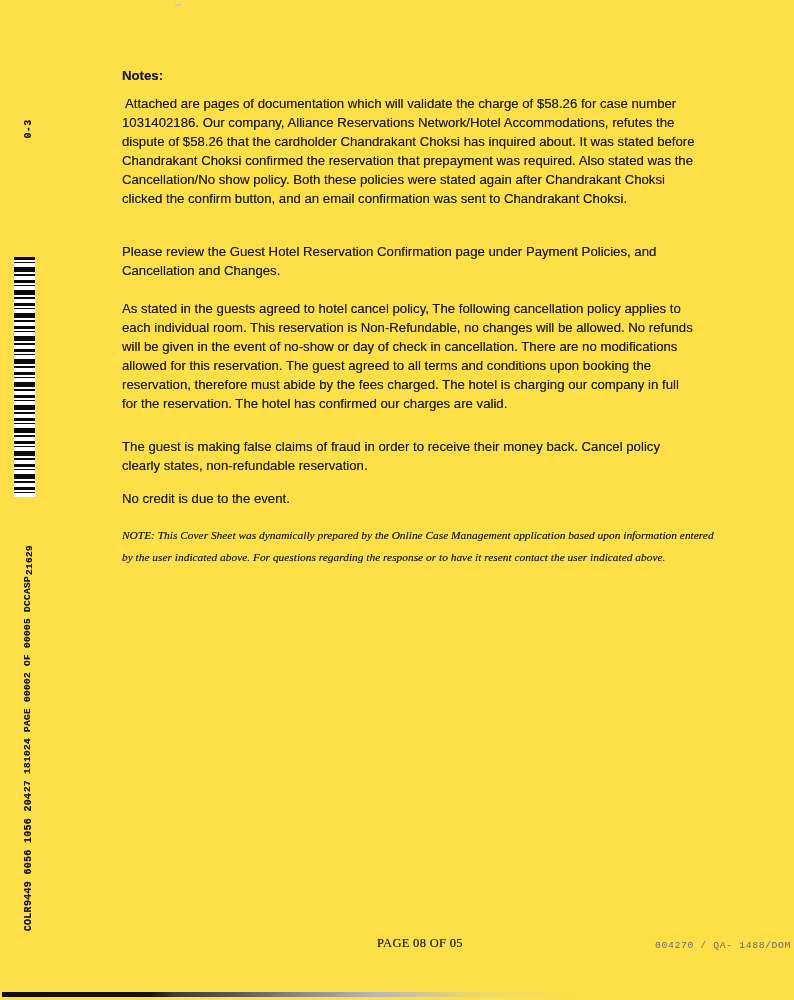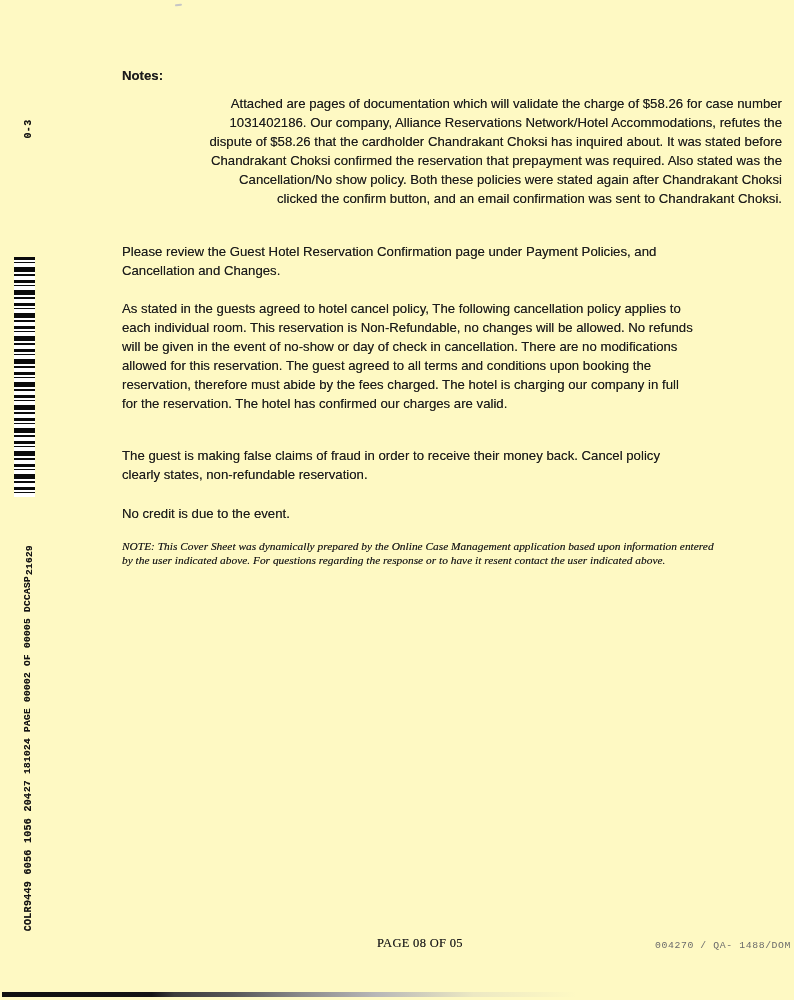--- a/index.html
+++ b/index.html
@@ -3,21 +3,21 @@
 <meta charset="utf-8">
 <style>
   html,body{margin:0;padding:0;}
   body{
     width:794px;height:1000px;
     background:#ffffff;
     position:relative;
     overflow:hidden;
     font-family:"Liberation Sans",sans-serif;
   }
-  .page{position:absolute;inset:0;background:#fef9c3;}
+  .page{position:absolute;inset:0;background:#fde047;}
 
   
   .vtext{
     position:absolute;
     white-space:nowrap;
     transform:translate(-50%,-50%) rotate(-90deg);
     font-family:"Liberation Mono","DejaVu Sans Mono",monospace;
     font-weight:bold;
     color:#141414;
     letter-spacing:0.3px;
@@ -63,31 +63,31 @@
     text-shadow:0 0 0.5px rgba(10,10,10,0.55);
   }
   .heading{
     font-weight:bold;
     margin:0 0 9px 0;
   }
   .para{
     margin:0;
     white-space:pre;
   }
-  .p1{margin-bottom:34px;text-align:right;}
+  .p1{margin-bottom:34px;}
   .p2{margin-bottom:19px;margin-top:34px;}
-  .p3{margin-bottom:33px;}
-  .p4{margin-bottom:20px;}
+  .p3{margin-bottom:24px;}
+  .p4{margin-bottom:14px;}
   .p5{margin-bottom:16px;}
   .note{
     margin:0;
     font-family:"Liberation Serif","DejaVu Serif",serif;
     font-style:italic;
     font-size:11.4px;
-    line-height:14px;
+    line-height:22px;
     white-space:pre;
     color:#181818;
   }
 
   
   .footer-page{
     position:absolute;left:377px;top:936px;
     font-family:"Liberation Serif","DejaVu Serif",serif;
     font-size:12.5px;color:#1d1d1d;
     letter-spacing:0.3px;

